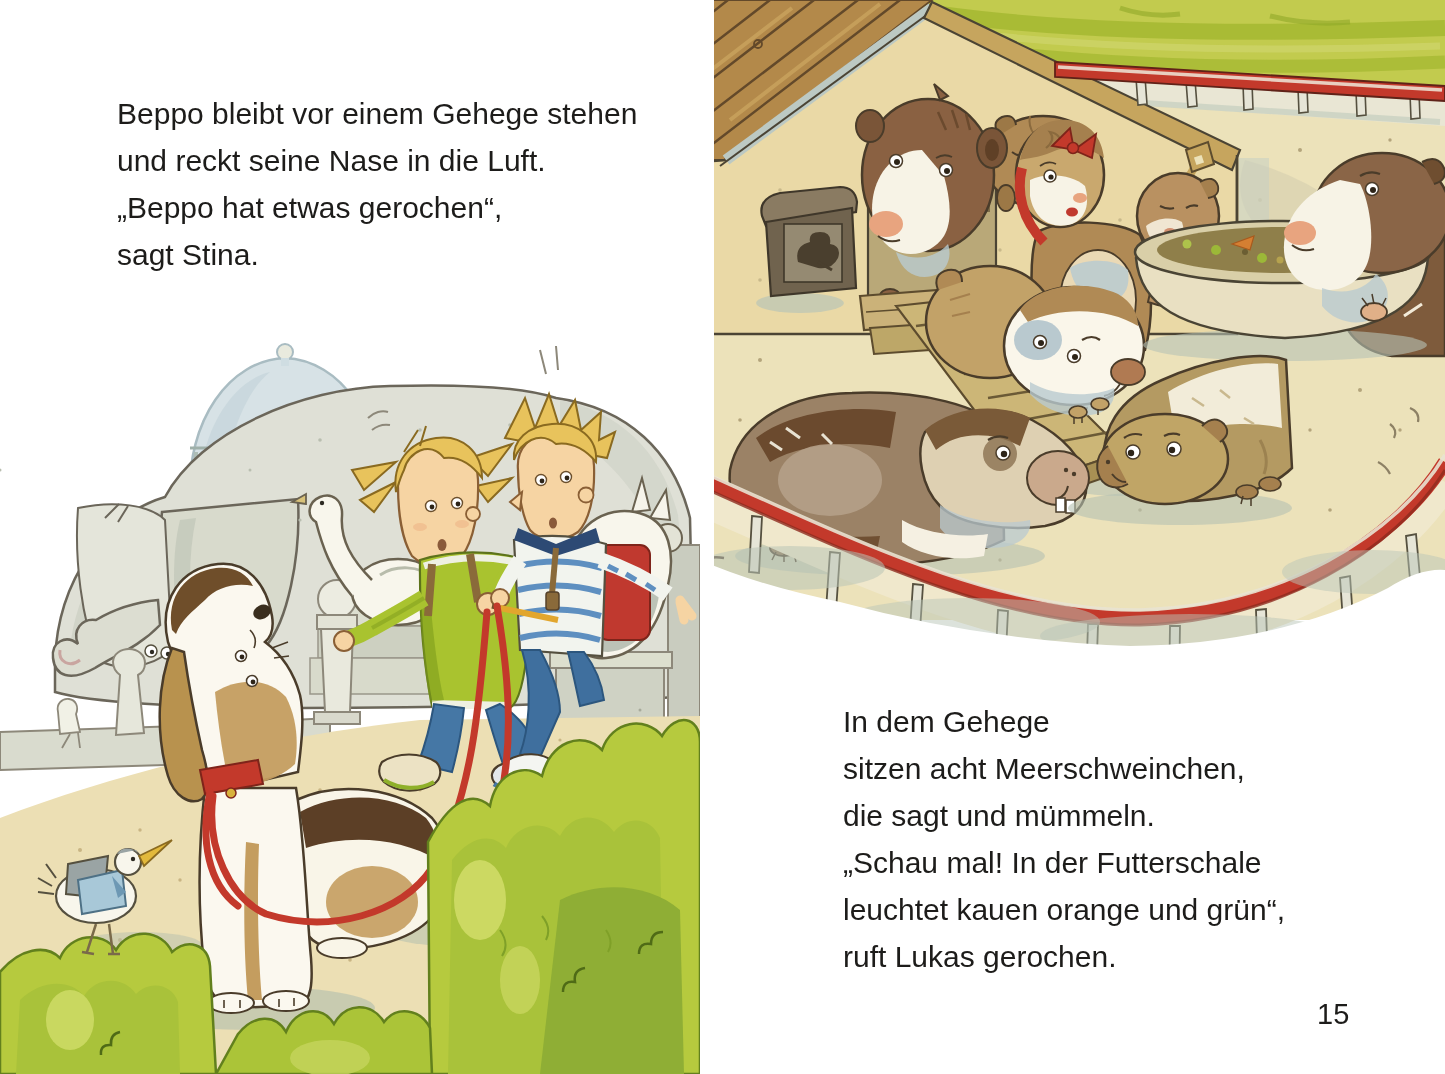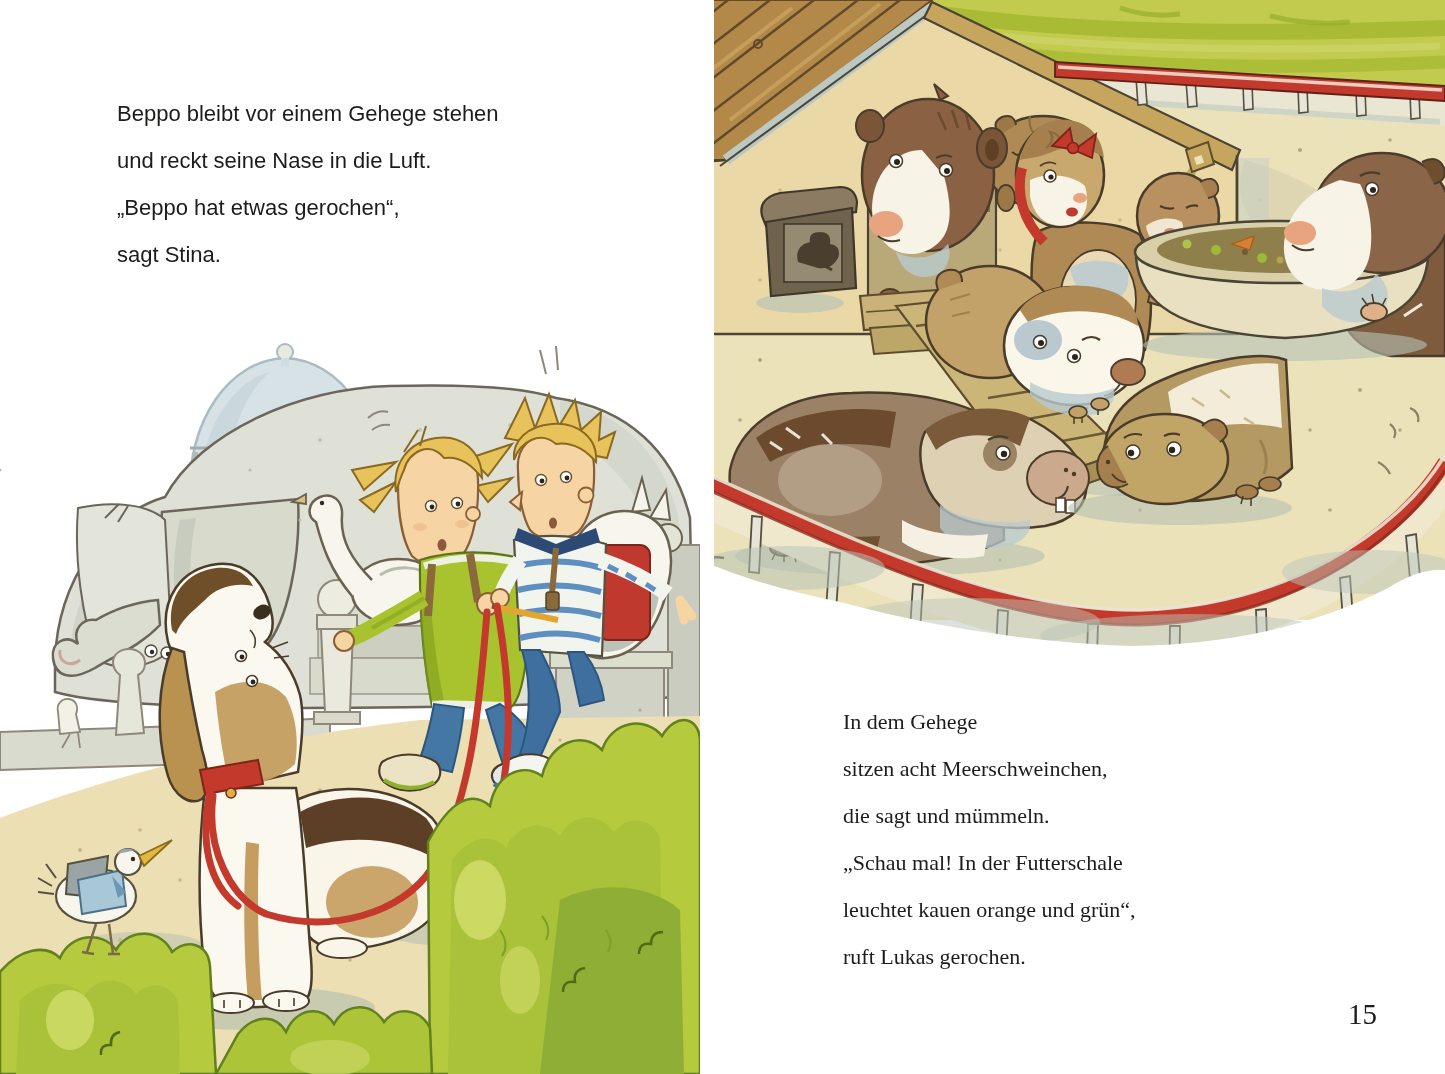--- a/index.html
+++ b/index.html
@@ -1,29 +1,29 @@
 <!DOCTYPE html>
 <html><head>
 <meta charset="utf-8">
 <style>
   html,body{margin:0;padding:0;background:#ffffff;}
   body{width:1445px;height:1074px;position:relative;overflow:hidden;
        font-family:"Liberation Sans", sans-serif;}
   .spread{position:absolute;inset:0;background:#ffffff;}
   .page{position:absolute;top:0;height:1074px;}
   .page-left{left:0;width:700px;}
-  .page-right{left:700px;width:745px;font-family:Liberation Serif, serif;}
+  .page-right{left:700px;width:745px;}
   .illus{position:absolute;display:block;}
   .illus-left{left:0;top:0;width:700px;height:1074px;}
   .illus-right{left:0;top:0;width:745px;height:660px;}
   .story{position:absolute;color:#1d1c1a;}
-  .story .line{margin:0;font-size:22px;line-height:47px;white-space:pre;}
+  .story .line{margin:0;font-size:30px;line-height:47px;white-space:pre;}
   .left-story{left:117px;top:90px;width:560px;}
   .right-story{left:143px;top:698px;width:560px;}
-  .page-number{position:absolute;left:648px;top:998px;font-size:29px;color:#1d1c1a;}
+  .page-number{position:absolute;left:617px;top:998px;font-size:29px;color:#1d1c1a;}
 </style>
 </head>
 <body>
 
 <div class="spread">
 
   <section class="page page-left">
 
     <svg class="illus illus-left" viewBox="0 0 700 1074" xmlns="http://www.w3.org/2000/svg">
 

